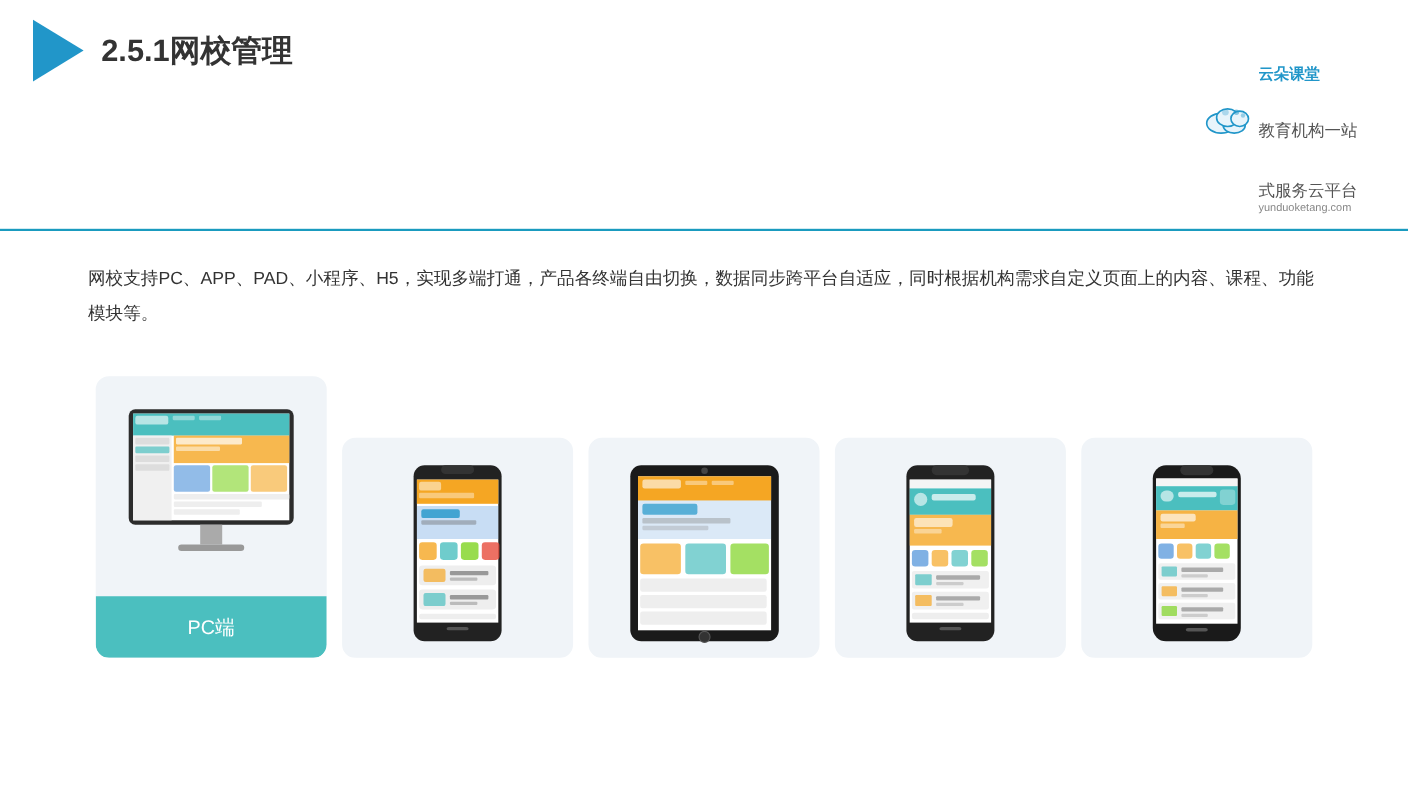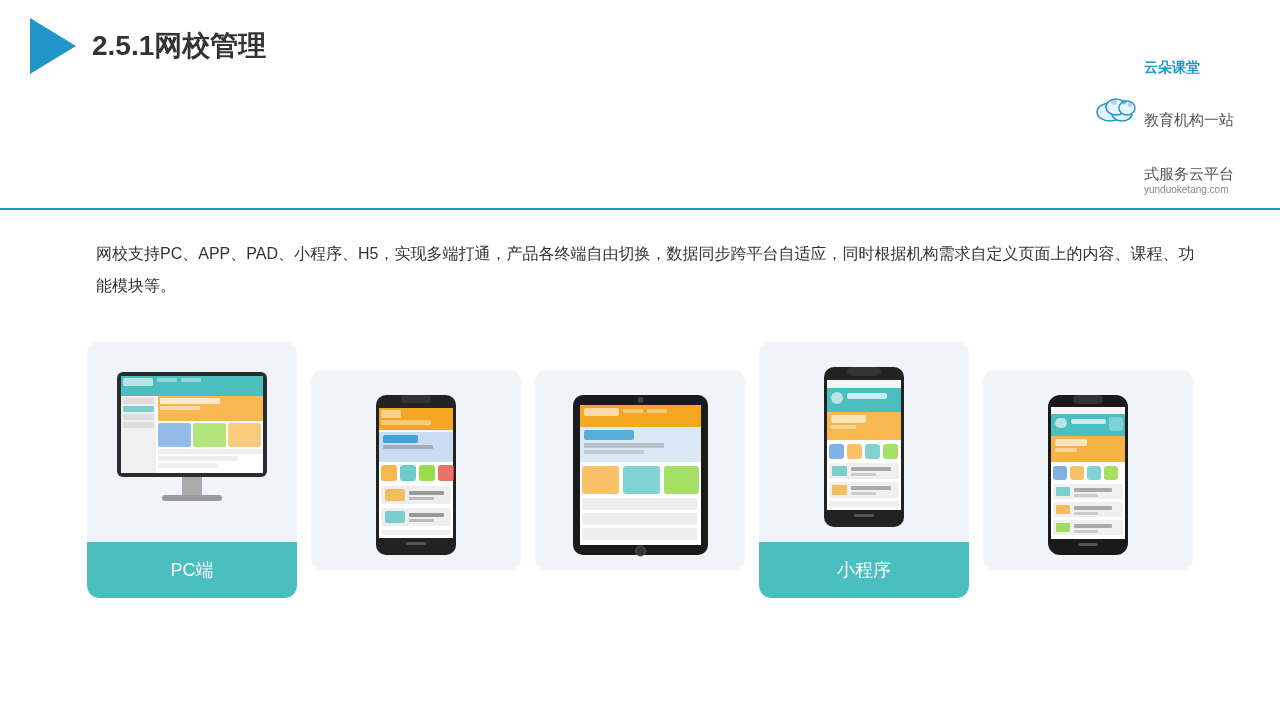--- a/index.html
+++ b/index.html
@@ -72,30 +72,29 @@
       color: #555;
       margin-top: 34px;
     }
 
     
     .description {
       padding: 28px 80px 10px 80px;
       font-size: 16px;
       color: #333;
       line-height: 2;
-      margin-left: 16px;
     }
 
     
     .cards-container {
       display: flex;
       gap: 14px;
       padding: 30px 60px 30px 60px;
       justify-content: center;
-      align-items: center;
+      align-items: flex-end;
     }
 
     .device-card {
       background: #f0f4f8;
       border-radius: 12px;
       width: 210px;
       display: flex;
       flex-direction: column;
       align-items: center;
       overflow: hidden;
@@ -318,21 +317,20 @@
         <rect x="13" y="104" width="15" height="10" rx="1" fill="#4bbfbf" opacity="0.7"></rect>
         <rect x="32" y="105" width="40" height="4" rx="1" fill="#aaa"></rect>
         <rect x="32" y="111" width="25" height="3" rx="1" fill="#ccc"></rect>
         <rect x="10" y="120" width="70" height="16" rx="2" fill="#f0f0f0"></rect>
         <rect x="13" y="123" width="15" height="10" rx="1" fill="#f5a623" opacity="0.7"></rect>
         <rect x="32" y="124" width="40" height="4" rx="1" fill="#aaa"></rect>
         <rect x="32" y="130" width="25" height="3" rx="1" fill="#ccc"></rect>
         <rect x="10" y="139" width="70" height="6" rx="2" fill="#eee"></rect>
       </svg>
     </div>
-    <div class="device-label">小程序</div>
   </div>
 
   <div class="device-card">
     <div class="device-image-area">
 
       <svg class="phone-small" viewBox="0 0 88 168" xmlns="http://www.w3.org/2000/svg">
         <rect x="4" y="4" width="80" height="160" rx="12" fill="#1a1a1a"></rect>
         <rect x="7" y="16" width="74" height="132" fill="#fff"></rect>
 
         <rect x="29" y="4" width="30" height="9" rx="4.5" fill="#333"></rect>

